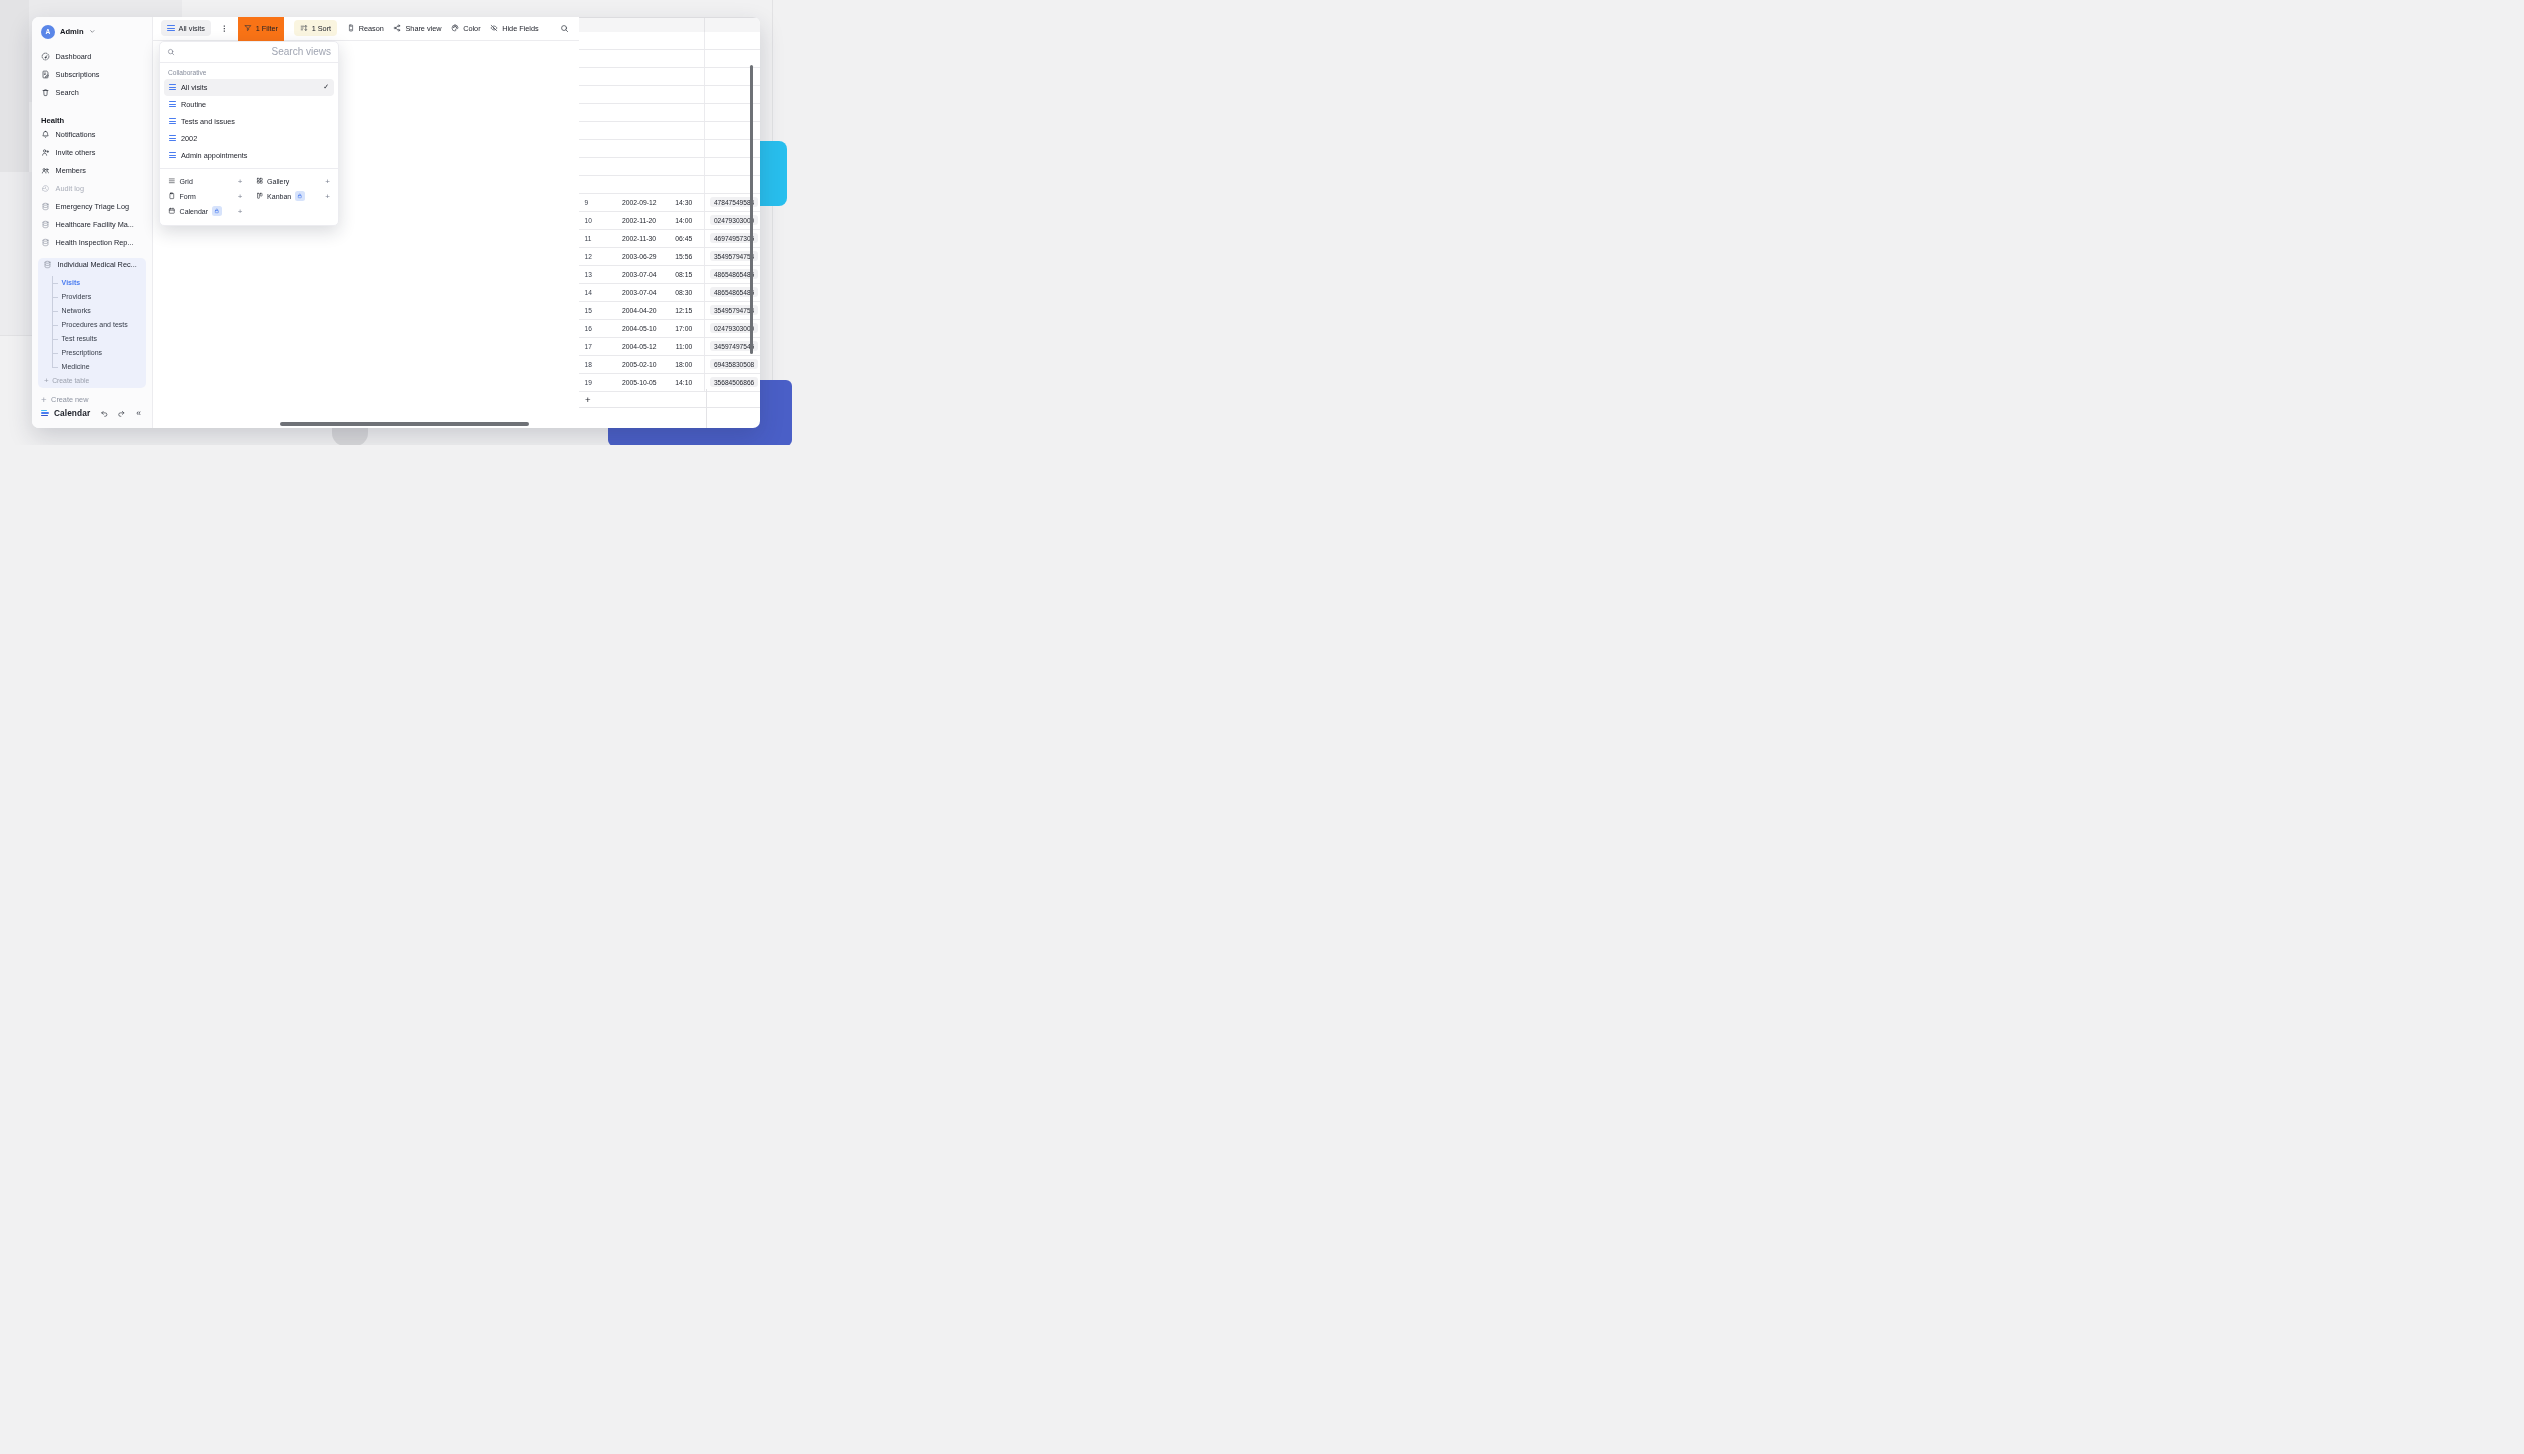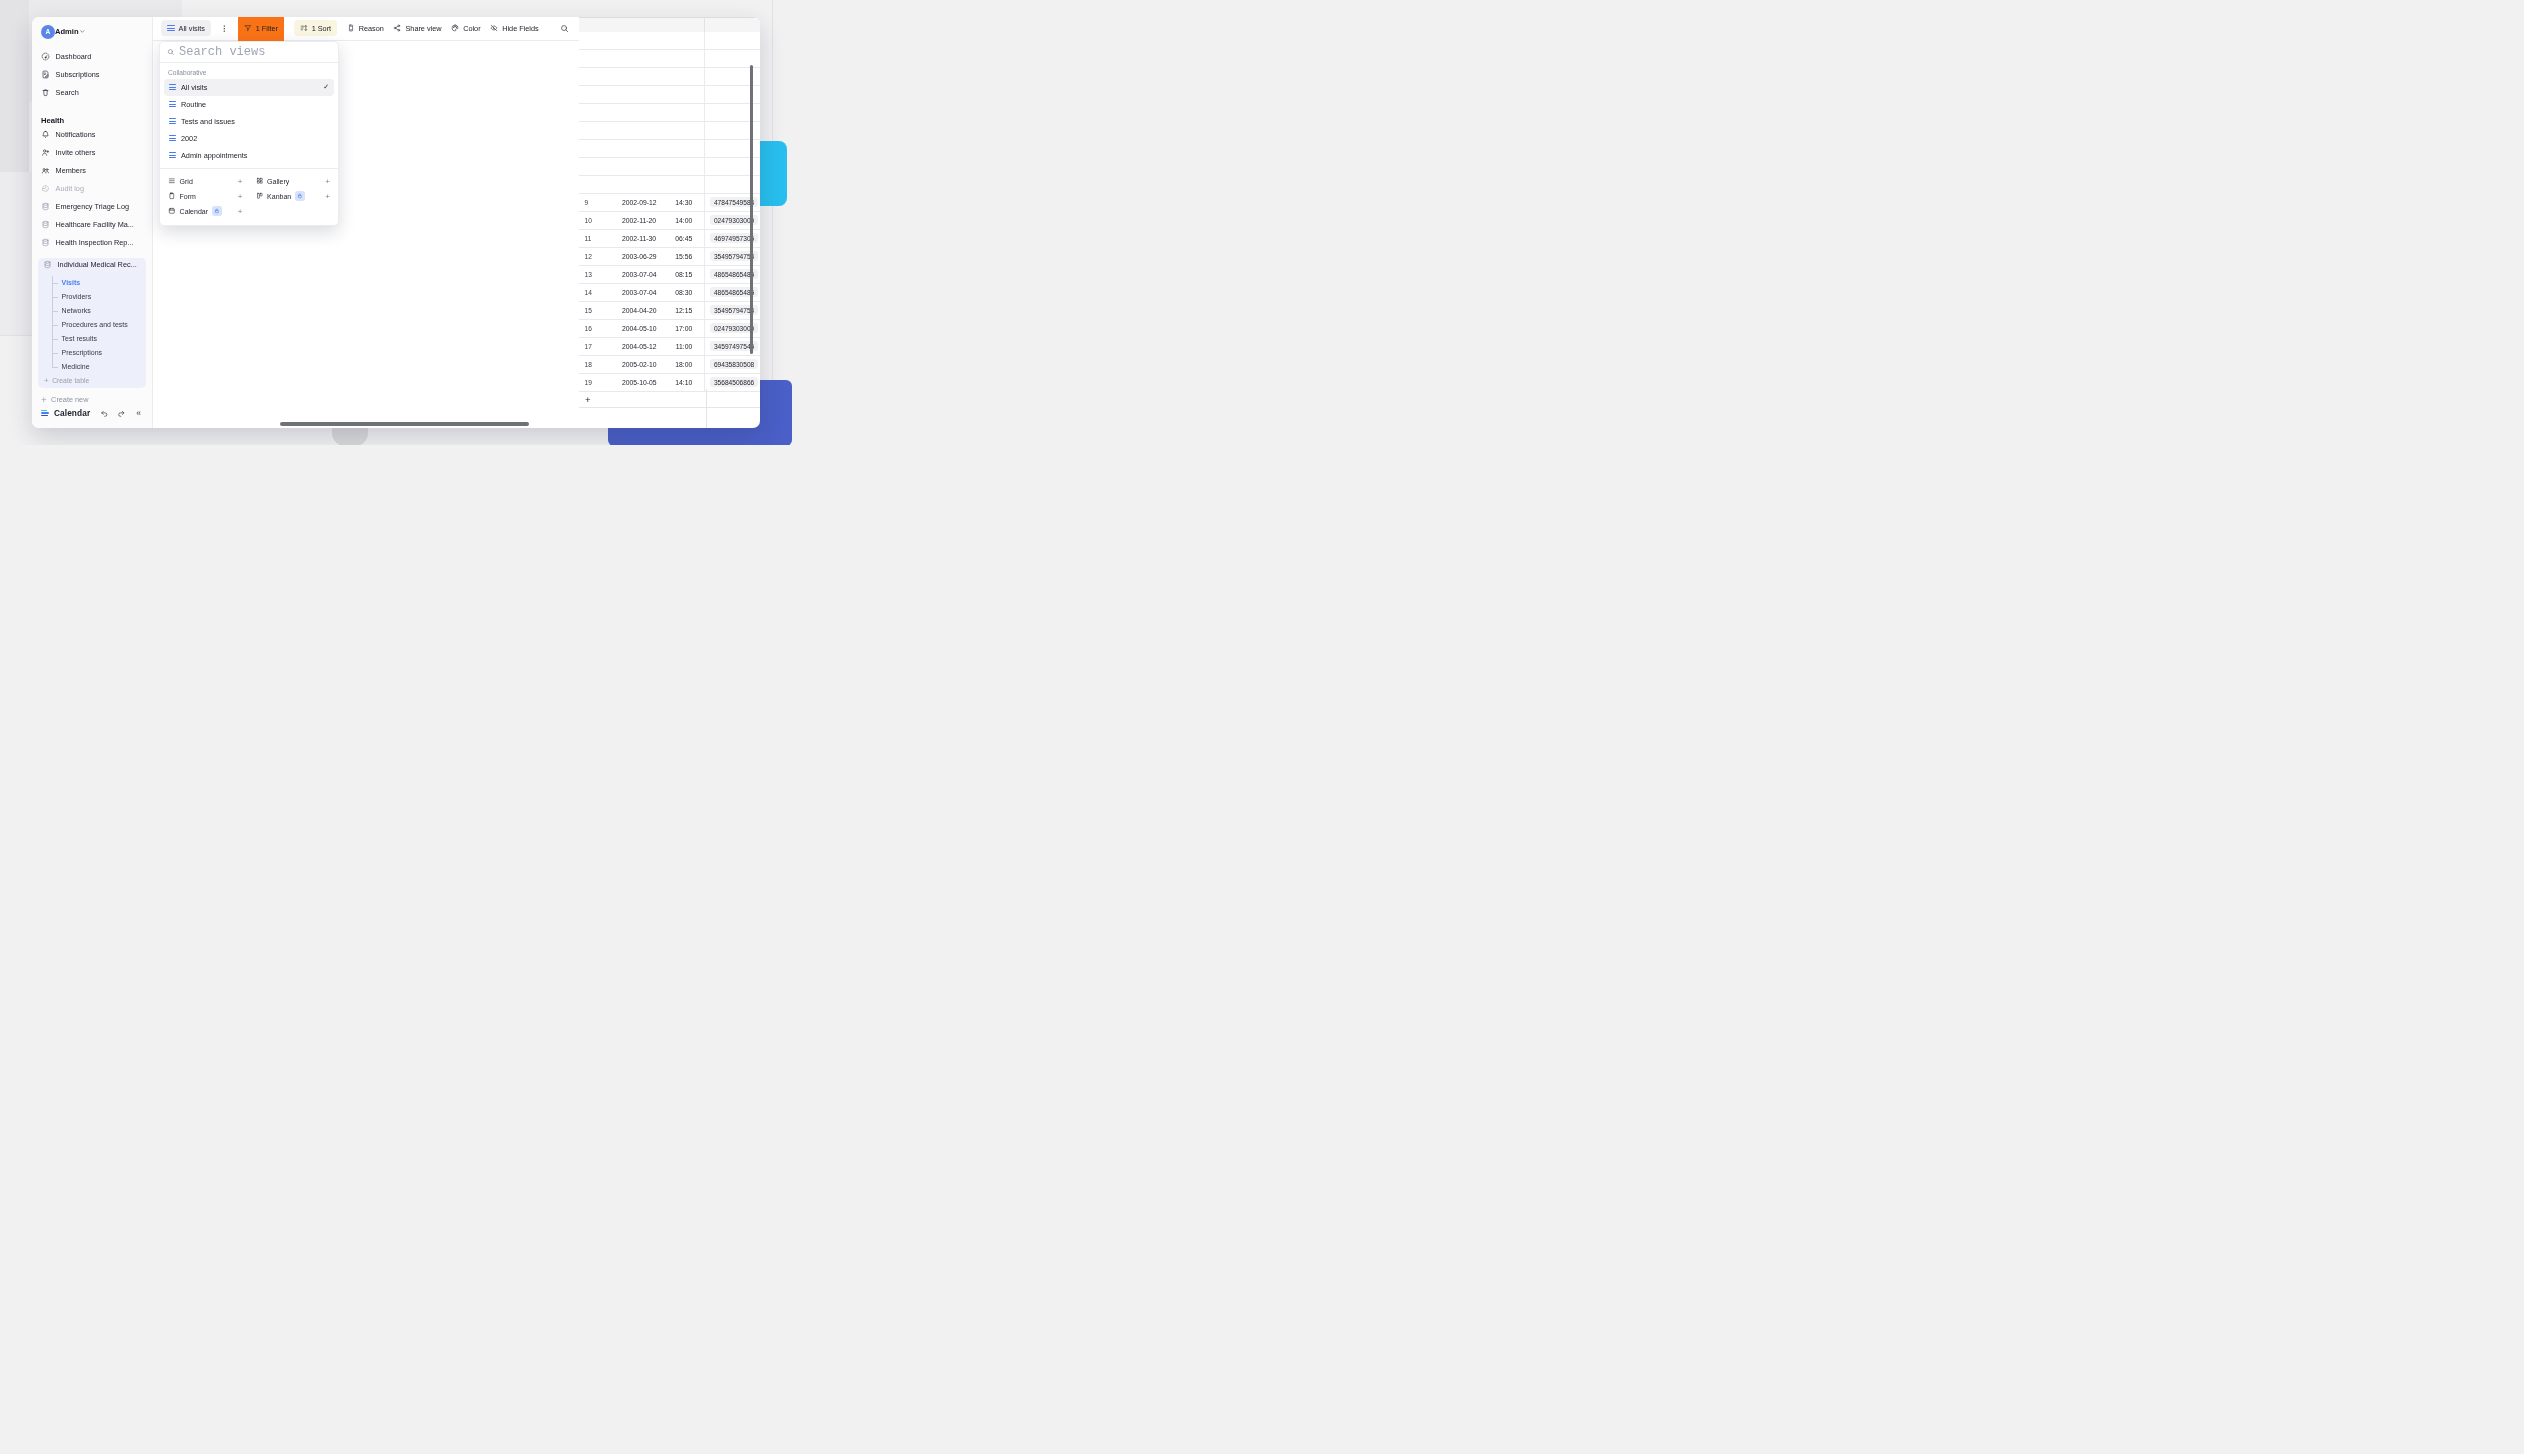--- a/index.html
+++ b/index.html
@@ -16,21 +16,21 @@
   .bg-cyan { left:741px; top:141px; width:46px; height:65px; border-radius:8px; background:#28bfee; }
   .bg-indigo { left:608px; top:380px; width:184px; height:66px; border-radius:6px; background:#4a5fc7; }
   .bg-blob { left:332px; top:427px; width:36px; height:18.7px; background:#d9d9db; border-radius:0 0 13px 13px; }
 
   
   .window { position:absolute; left:32px; top:16.7px; width:728px; height:411px; background:#fff;
             border-radius:7px; box-shadow:0 9px 25px rgba(35,40,60,.18); display:flex; overflow:hidden; }
 
   
   .sidebar { width:121px; min-width:121px; background:#fbfbfc; border-right:0.5px solid #ececef; position:relative; padding-top:7px; }
-  .ws-row { display:flex; align-items:center; padding:0 9px; height:16px; cursor:pointer; }
+  .ws-row { display:flex; align-items:center; gap:5px; padding:0 9px; height:16px; cursor:pointer; }
   .avatar { width:14px; height:14px; border-radius:50%; background:#5a86e8; color:#fff; font-size:6.6px; font-weight:bold;
             display:flex; align-items:center; justify-content:center; }
   .ws-name { font-size:7.6px; font-weight:700; color:#16181f; }
   .nav1 { margin-top:12px; }
   .s-item { display:flex; align-items:flex-start; gap:5.6px; height:18px; padding:0 9px; font-size:7.3px; color:#21242e; cursor:pointer; }
   .s-item svg { flex:0 0 auto; }
   .s-item.disabled { color:#a9adb9; }
   .s-item.disabled svg { stroke:#b3b7c2; }
   .section-label { font-size:7.6px; font-weight:700; color:#16181f; margin:8px 0 2px; padding:0 9px; height:14px; display:flex; align-items:center; }
   .table-box { margin:2px 6px 0; background:#edf0fb; border-radius:5px; padding:2px 0 3px; }
@@ -88,21 +88,21 @@
   .addrow { height:16.7px; border-bottom:0.5px solid #e6e6e9; display:flex; align-items:center; padding-left:6px; flex:0 0 auto; }
   .addrow span { font-size:9.6px; color:#22252e; cursor:pointer; line-height:1; }
   .vscroll { position:absolute; right:6.6px; top:48px; width:3.5px; height:289px; border-radius:2px; background:#6e7176; }
   .hscroll { position:absolute; left:127px; bottom:2px; width:249px; height:3.5px; border-radius:2px; background:#6e7176; }
   .flinev { position:absolute; left:127px; bottom:0; width:0.5px; height:39px; background:#e3e3e6; }
 
   
   .dropdown { position:absolute; left:6px; top:24px; width:180px; background:#fff; border:0.5px solid #ececf0;
               border-radius:5px; box-shadow:0 6px 17px rgba(25,28,48,.16); z-index:50; }
   .dd-search { display:flex; align-items:center; gap:4.5px; height:21px; padding:0 7px; border-bottom:0.5px solid #ececf0; }
-  .dd-search input { border:none; outline:none; font-size:12px; flex:1; color:#1d212c; font-family:Liberation Mono, monospace; background:transparent; }
+  .dd-search input { border:none; outline:none; font-size:10px; flex:1; color:#1d212c; font-family:Liberation Sans, sans-serif; background:transparent;text-align:right; }
   .dd-search input::placeholder { color:#a0a5b2; }
   .dd-label { font-size:6.6px; color:#878d9c; margin:6px 8px 3px; }
   .dd-list { padding:0 4px; }
   .view-item { display:flex; align-items:center; gap:5px; height:17px; padding:0 5px; border-radius:4px; font-size:7.3px; color:#1c1e27; cursor:pointer; }
   .view-item.selected { background:#f1f1f3; }
   .view-item .check { margin-left:auto; font-size:7px; color:#22252e; }
   .vbars { width:7px; height:6px; display:flex; flex-direction:column; justify-content:space-between; }
   .vbars i { height:1.2px; border-radius:1px; background:#4a7cf0; display:block; }
   .dd-types { border-top:0.5px solid #ececf0; margin-top:4px; padding:5px 8px 6px; display:grid; grid-template-columns:1fr 1fr; column-gap:13px; row-height:15px; }
   .type-row { display:flex; align-items:center; gap:4px; height:15px; font-size:7px; color:#1d212c; }

